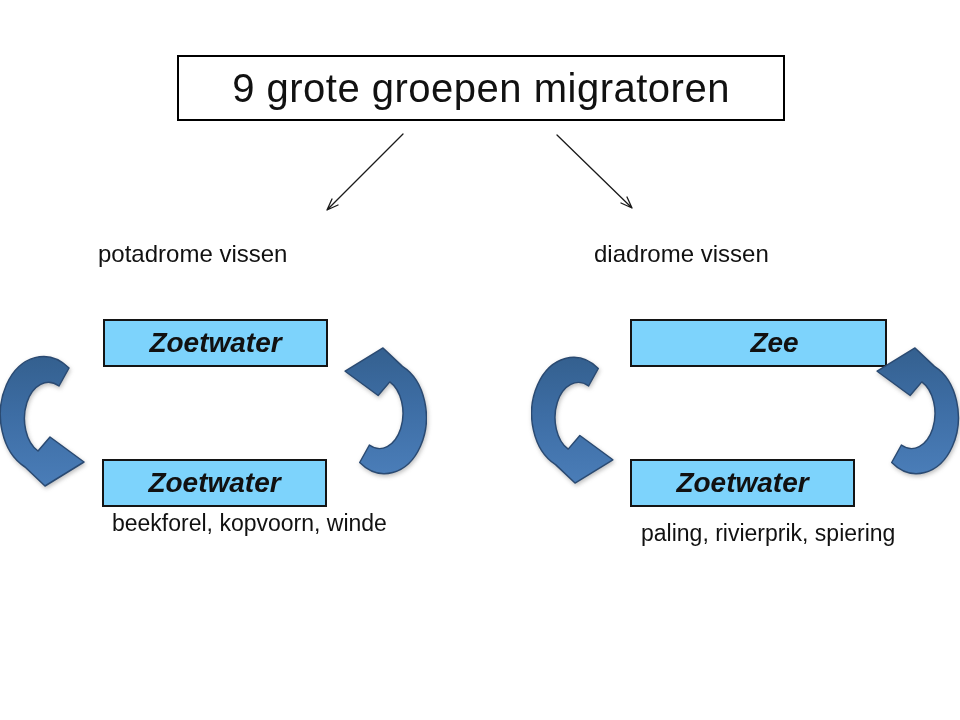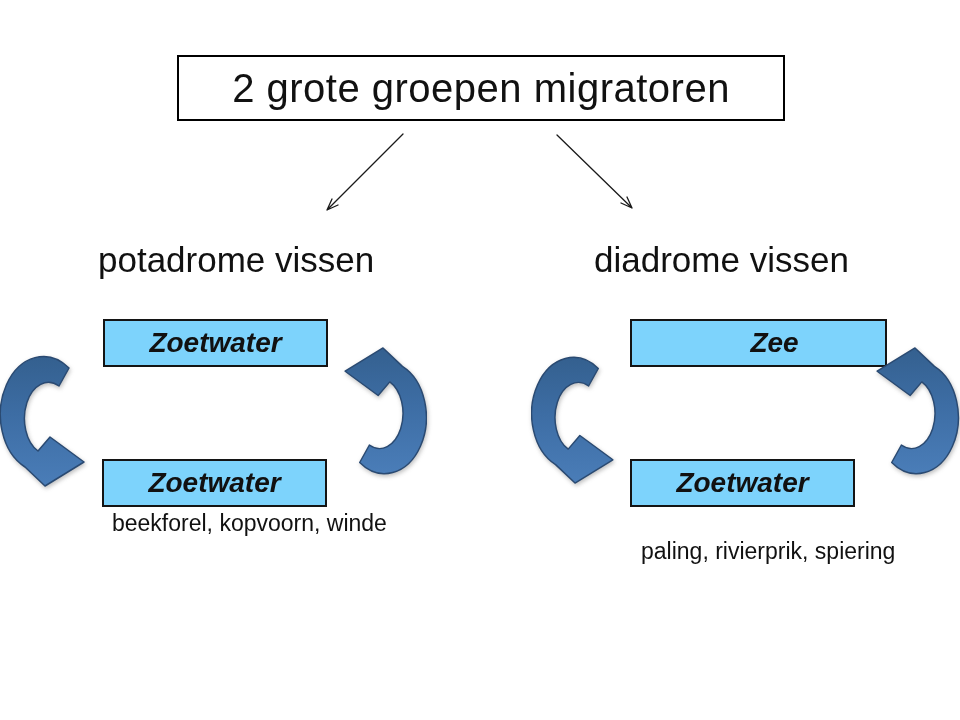--- a/index.html
+++ b/index.html
@@ -11,36 +11,36 @@
     font-family:"Liberation Sans", sans-serif;
     color:#111;
   }
   .title-box{
     position:absolute;left:177px;top:55px;width:604px;height:62px;
     border:2px solid #000;
     display:flex;align-items:center;justify-content:center;
   }
   .title-box span{font-size:40px;color:#111;letter-spacing:0.5px;}
   .branch{position:absolute;}
-  .group-label{position:absolute;font-size:35px;color:#111;white-space:nowrap;}
+  .group-label{position:absolute;font-size:24px;color:#111;white-space:nowrap;}
   .label-left{left:98px;top:240px;}
   .label-right{left:594px;top:240px;}
   .env-box{
     position:absolute;width:221px;height:44px;
     background:#7dd3fc;border:2px solid #141414;
     display:flex;align-items:center;justify-content:center;
     font-style:italic;font-weight:600;font-size:28px;color:#111;
   }
   .box-l-top{left:103px;top:319px;}
   .box-l-bot{left:102px;top:459px;}
   .box-r-top{left:630px;top:319px;padding-left:32px;}
   .box-r-bot{left:630px;top:459px;}
   .examples{position:absolute;font-size:23px;color:#111;white-space:nowrap;}
   .examples-left{left:112px;top:510px;}
-  .examples-right{left:641px;top:538px;}
+  .examples-right{left:641px;top:520px;}
   .cyc{position:absolute;filter:drop-shadow(1px 2px 2px rgba(70,70,70,0.35));}
   .cyc-l1{left:0px;top:351px;}
   .cyc-l2{left:339px;top:345px;}
   .cyc-r1{left:531px;top:352px;}
   .cyc-r2{left:869px;top:345px;}
 </style>
 </head>
 <body>
 
 <div class="slide">
@@ -55,21 +55,21 @@
       <linearGradient id="gB" x1="0" y1="1" x2="0" y2="0">
         <stop offset="0" stop-color="#34608f"></stop>
         <stop offset="0.45" stop-color="#3d6da4"></stop>
         <stop offset="1" stop-color="#4a7db8"></stop>
       </linearGradient>
       <path id="cycleArrow" d="M 69 17 A 43 58 0 1 0 25 116 L 45 135 L 84 111 L 50 86 L 38 100 A 24 36 0 1 1 59 35 Z" stroke="#2a4a72" stroke-width="1.5" stroke-linejoin="round"></path>
     </defs>
   </svg>
 
   <div class="title-box">
-    <span>2 grote groepen migratoren</span>
+    <span>9 grote groepen migratoren</span>
   </div>
 
   <svg class="branch" style="left:320px;top:128px" width="95" height="92" viewBox="0 0 95 92">
     <path d="M 83 6 L 7 82 M 7 82 L 18 77 M 7 82 L 12 71" fill="none" stroke="#1a1a1a" stroke-width="1.3" stroke-linecap="round"></path>
   </svg>
   <svg class="branch" style="left:548px;top:128px" width="95" height="90" viewBox="0 0 95 90">
     <path d="M 9 7 L 84 80 M 84 80 L 79 69 M 84 80 L 73 75" fill="none" stroke="#1a1a1a" stroke-width="1.3" stroke-linecap="round"></path>
   </svg>
 
   <div class="group-label label-left">potadrome vissen</div>

